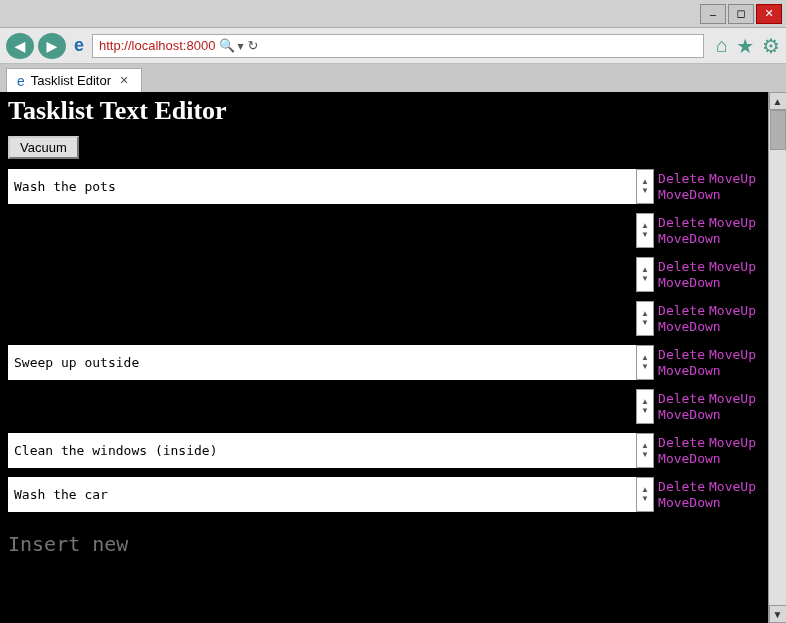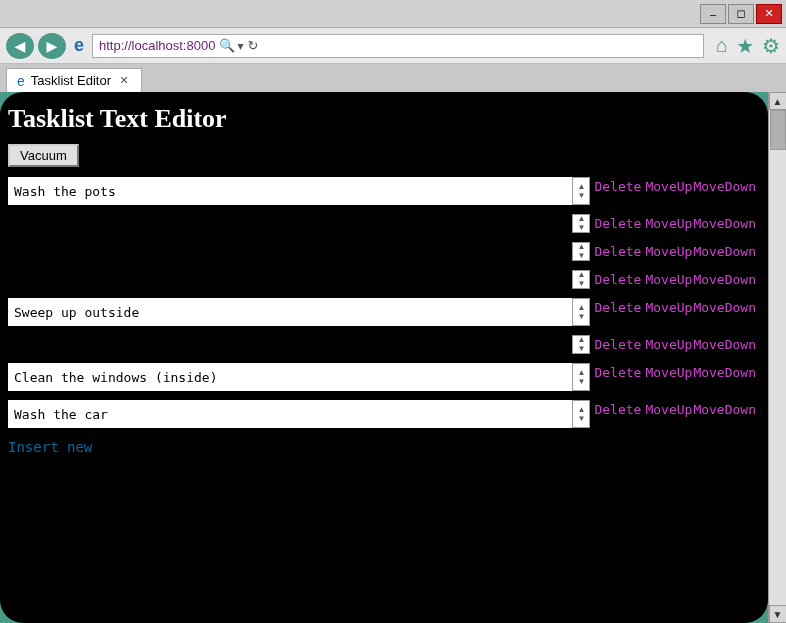--- a/index.html
+++ b/index.html
@@ -43,21 +43,21 @@
       color: white; font-size: 14px; border: none;
     }
     .nav-btn.back { background: #4a9a8a; }
     .nav-btn.forward { background: #4a9a8a; }
     .address-input {
       flex: 1; height: 24px;
       border: 1px solid #aaa; padding: 0 6px;
       font-size: 13px; background: white;
       display: flex; align-items: center;
     }
-    .address-text { font-size: 13px; color: #701a75; }
+    .address-text { font-size: 13px; color: #b91c1c; }
     .ie-logo { color: #1e6bb8; font-size: 18px; font-weight: bold; margin: 0 4px; }
 
     
     .tab-bar {
       background: #c8c8c8;
       height: 28px;
       display: flex;
       align-items: flex-end;
       padding: 0 6px;
     }
@@ -80,23 +80,22 @@
 
     
     .content-wrapper {
       display: flex;
       height: calc(623px - 28px - 36px - 28px);
     }
     .main-content {
       flex: 1;
       background: #000;
       overflow-y: auto;
-      padding: 12px 8px 8px 8px;
+      padding: 4px 8px 8px 8px;
       position: relative;
-      border-radius: 23px;
     }
     .scrollbar-v {
       width: 18px;
       background: #c8c8c8;
       border-left: 1px solid #999;
       display: flex;
       flex-direction: column;
       align-items: center;
     }
     .scroll-arrow {
@@ -160,43 +159,43 @@
       justify-content: center;
       gap: 1px;
     }
     .spin-up, .spin-down {
       font-size: 8px; color: #555;
       line-height: 1;
       cursor: pointer;
     }
     .task-actions {
       display: flex;
-      flex-direction: row;
+      flex-direction: column;
       padding: 2px 4px;
       gap: 1px;
       min-width: 90px;
     }
     .task-action-row {
       display: flex;
       gap: 4px;
     }
     .task-link {
       color: #cc44cc;
       font-size: 13px;
       cursor: pointer;
       text-decoration: none;
       font-family: monospace;
     }
 
     .insert-link {
-      color: #0369a1;
-      font-size: 14px;
+      color: #737373;
+      font-size: 20px;
       cursor: pointer;
       text-decoration: none;
-      margin-top: 2px;
+      margin-top: 11px;
       display: inline-block;
       font-family: monospace;
     }
   </style>
 </head>
 <body>
 
 <div class="window-titlebar">
   <div class="titlebar-buttons">
     <div class="titlebar-btn minimize">–</div>

